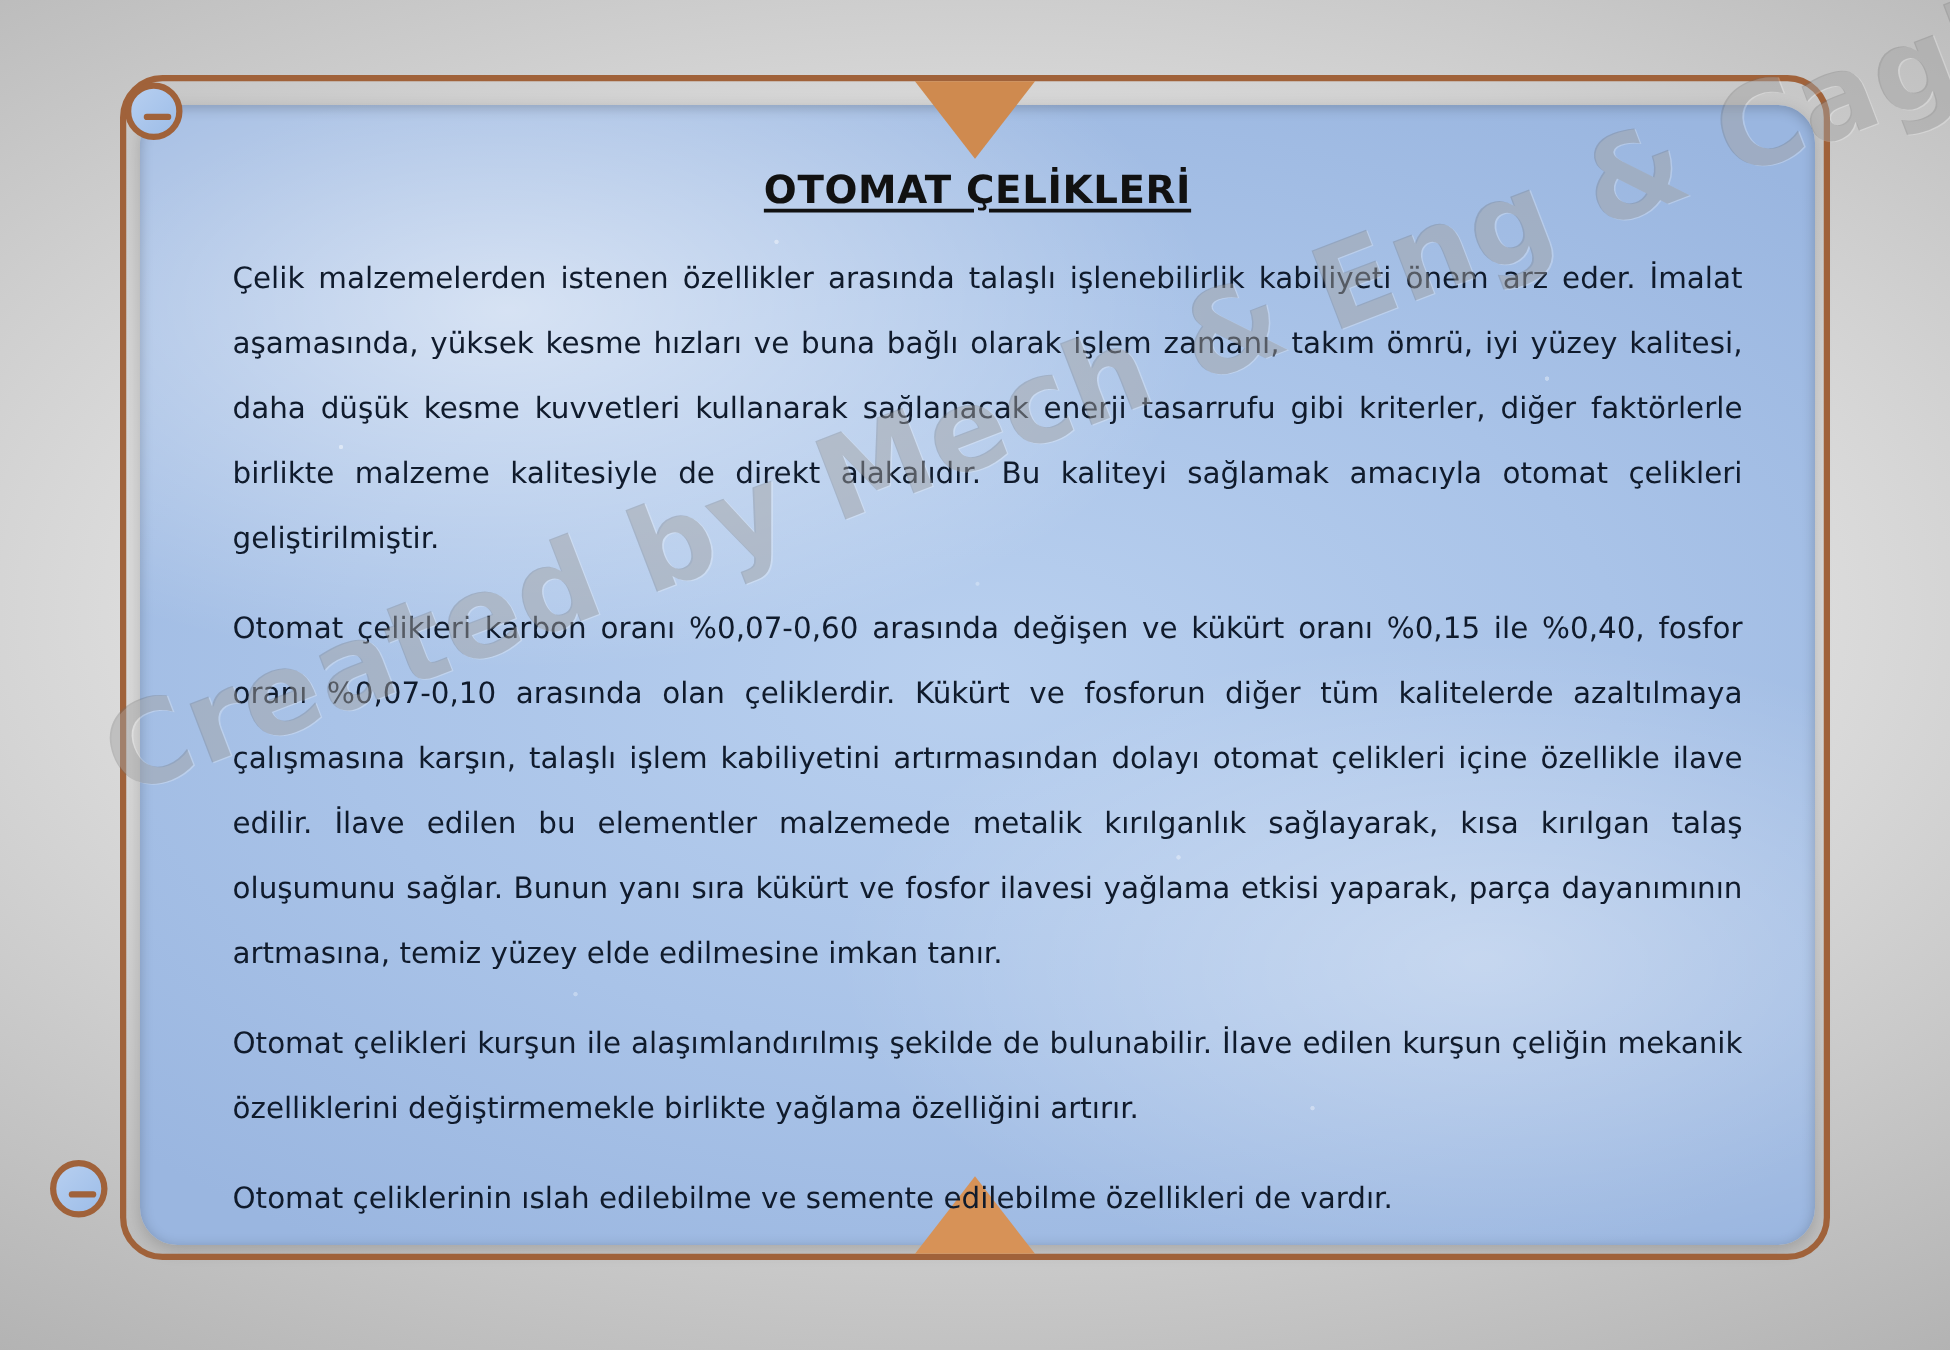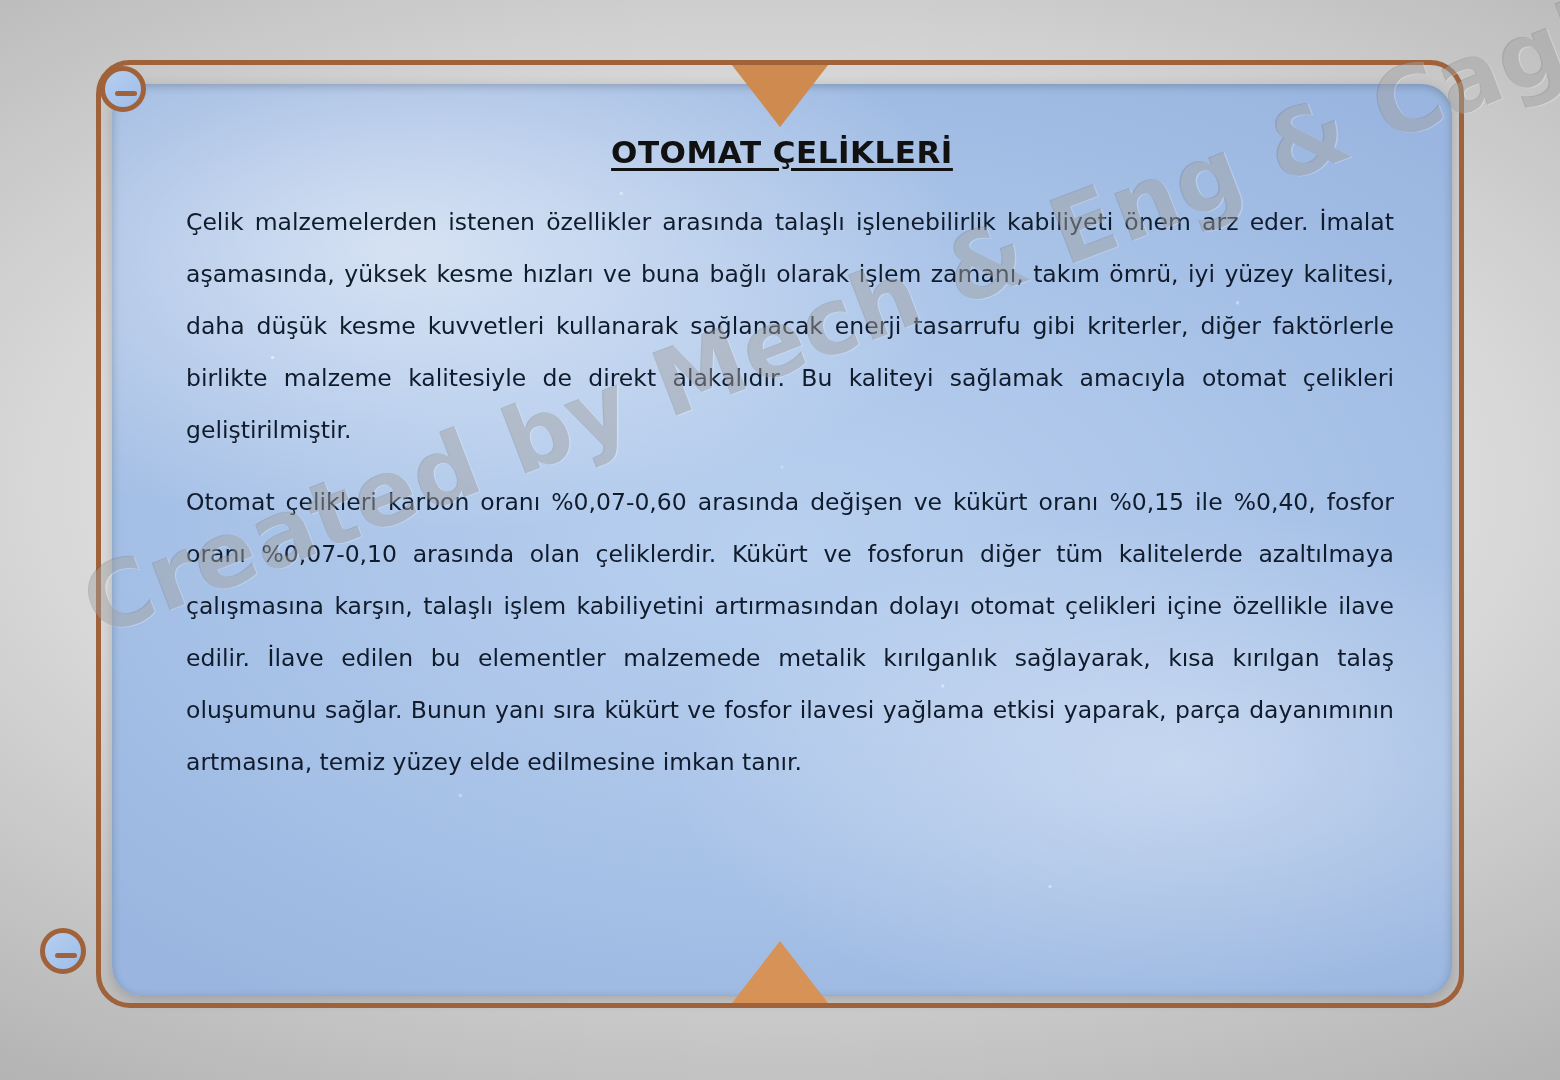--- a/index.html
+++ b/index.html
@@ -176,20 +176,22 @@
 <body>
 
 <div class="slide">
 
   <div class="card">
     <div class="doc-title">OTOMAT ÇELİKLERİ</div>
 
     <div class="body-text">
       <p class="para">Çelik malzemelerden istenen özellikler arasında talaşlı işlenebilirlik kabiliyeti önem arz eder. İmalat aşamasında, yüksek kesme hızları ve buna bağlı olarak işlem zamanı, takım ömrü, iyi yüzey kalitesi, daha düşük kesme kuvvetleri kullanarak sağlanacak enerji tasarrufu gibi kriterler, diğer faktörlerle birlikte malzeme kalitesiyle de direkt alakalıdır. Bu kaliteyi sağlamak amacıyla otomat çelikleri geliştirilmiştir.</p>
       <p class="para">Otomat çelikleri karbon oranı %0,07-0,60 arasında değişen ve kükürt oranı %0,15 ile %0,40, fosfor oranı %0,07-0,10 arasında olan çeliklerdir. Kükürt ve fosforun diğer tüm kalitelerde azaltılmaya çalışmasına karşın, talaşlı işlem kabiliyetini artırmasından dolayı otomat çelikleri içine özellikle ilave edilir. İlave edilen bu elementler malzemede metalik kırılganlık sağlayarak, kısa kırılgan talaş oluşumunu sağlar. Bunun yanı sıra kükürt ve fosfor ilavesi yağlama etkisi yaparak, parça dayanımının artmasına, temiz yüzey elde edilmesine imkan tanır.</p>
+      <p class="para">Otomat çelikleri kurşun ile alaşımlandırılmış şekilde de bulunabilir. İlave edilen kurşun çeliğin mekanik özelliklerini değiştirmemekle birlikte yağlama özelliğini artırır.</p>
+      <p class="para">Otomat çeliklerinin ıslah edilebilme ve semente edilebilme özellikleri de vardır.</p>
     </div>
   </div>
 
   <div class="ribbon-frame">
     <span class="tail tail-top"></span>
     <span class="tail tail-bottom"></span>
   </div>
 
   <span class="curl curl-tl"></span>
   <span class="curl curl-bl"></span>

